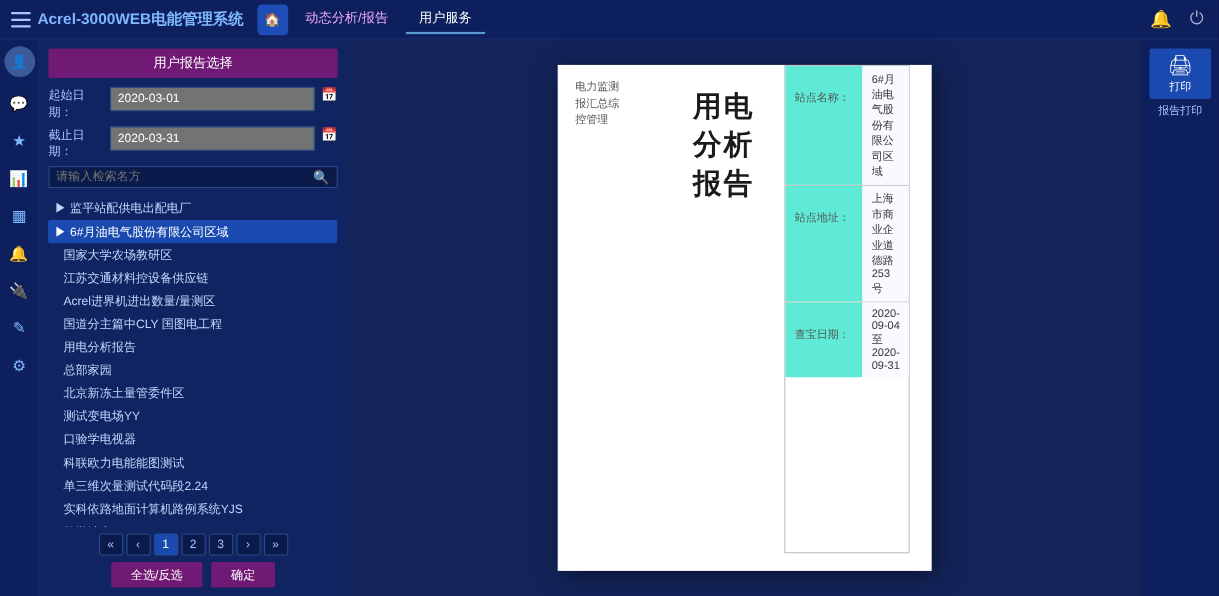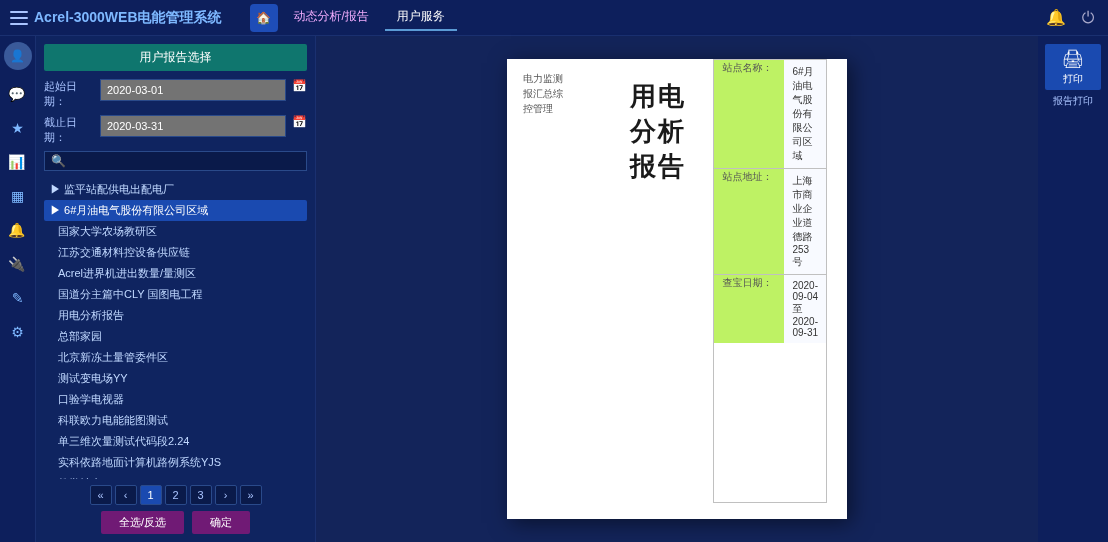--- a/index.html
+++ b/index.html
@@ -19,21 +19,21 @@
       background: #0d1f5c;
       display: flex;
       align-items: center;
       padding: 0 10px;
       border-bottom: 1px solid #1a3070;
     }
     .top-bar-logo {
       display: flex;
       align-items: center;
       gap: 6px;
-      margin-right: 28px;
+      margin-right: 12px;
     }
     .menu-icon {
       width: 18px;
       height: 14px;
       display: flex;
       flex-direction: column;
       justify-content: space-between;
       cursor: pointer;
     }
     .menu-icon span {
@@ -131,21 +131,21 @@
     
     .left-panel {
       width: 280px;
       background: #0f2460;
       display: flex;
       flex-direction: column;
       padding: 8px;
       border-right: 1px solid #1a3070;
     }
     .panel-title {
-      background: #0f766e;
+      background: #701a75;
       color: #fff;
       text-align: center;
       padding: 5px;
       font-size: 12px;
       margin-bottom: 8px;
       border-radius: 2px;
     }
     .date-row {
       display: flex;
       margin-bottom: 6px;
@@ -294,22 +294,22 @@
       border: 1px solid #c0c0c0;
     }
     .doc-info-row {
       display: flex;
       border-bottom: 1px solid #c0c0c0;
       font-size: 10px;
       color: #333;
     }
     .doc-info-row:last-child { border-bottom: none; }
     .doc-info-label {
-      background: #bef264;
-      padding: 1px 8px;
+      background: #5eead4;
+      padding: 22px 8px;
       width: 70px;
       flex-shrink: 0;
       color: #555;
     }
     .doc-info-value {
       padding: 5px 8px;
       flex: 1;
       background: #f8faff;
     }
     .doc-wave {
@@ -401,20 +401,21 @@
       <span class="date-cal-icon">📅</span>
     </div>
 
     <div class="date-row">
       <span class="date-label">截止日期：</span>
       <input class="date-input" type="text" value="2020-03-31" style="">
       <span class="date-cal-icon">📅</span>
     </div>
 
     <div class="search-row">
+      <input class="search-input" placeholder="请输入检索名方" type="text" style="">
       <span class="search-icon">🔍</span>
     </div>
 
     <div class="list-container">
       <div class="list-item">▶ 监平站配供电出配电厂</div>
       <div class="list-item highlighted">▶ 6#月油电气股份有限公司区域</div>
       <div class="list-item sub">国家大学农场教研区</div>
       <div class="list-item sub">江苏交通材料控设备供应链</div>
       <div class="list-item sub">Acrel进界机进出数量/量测区</div>
       <div class="list-item sub">国道分主篇中CLY 国图电工程</div>

